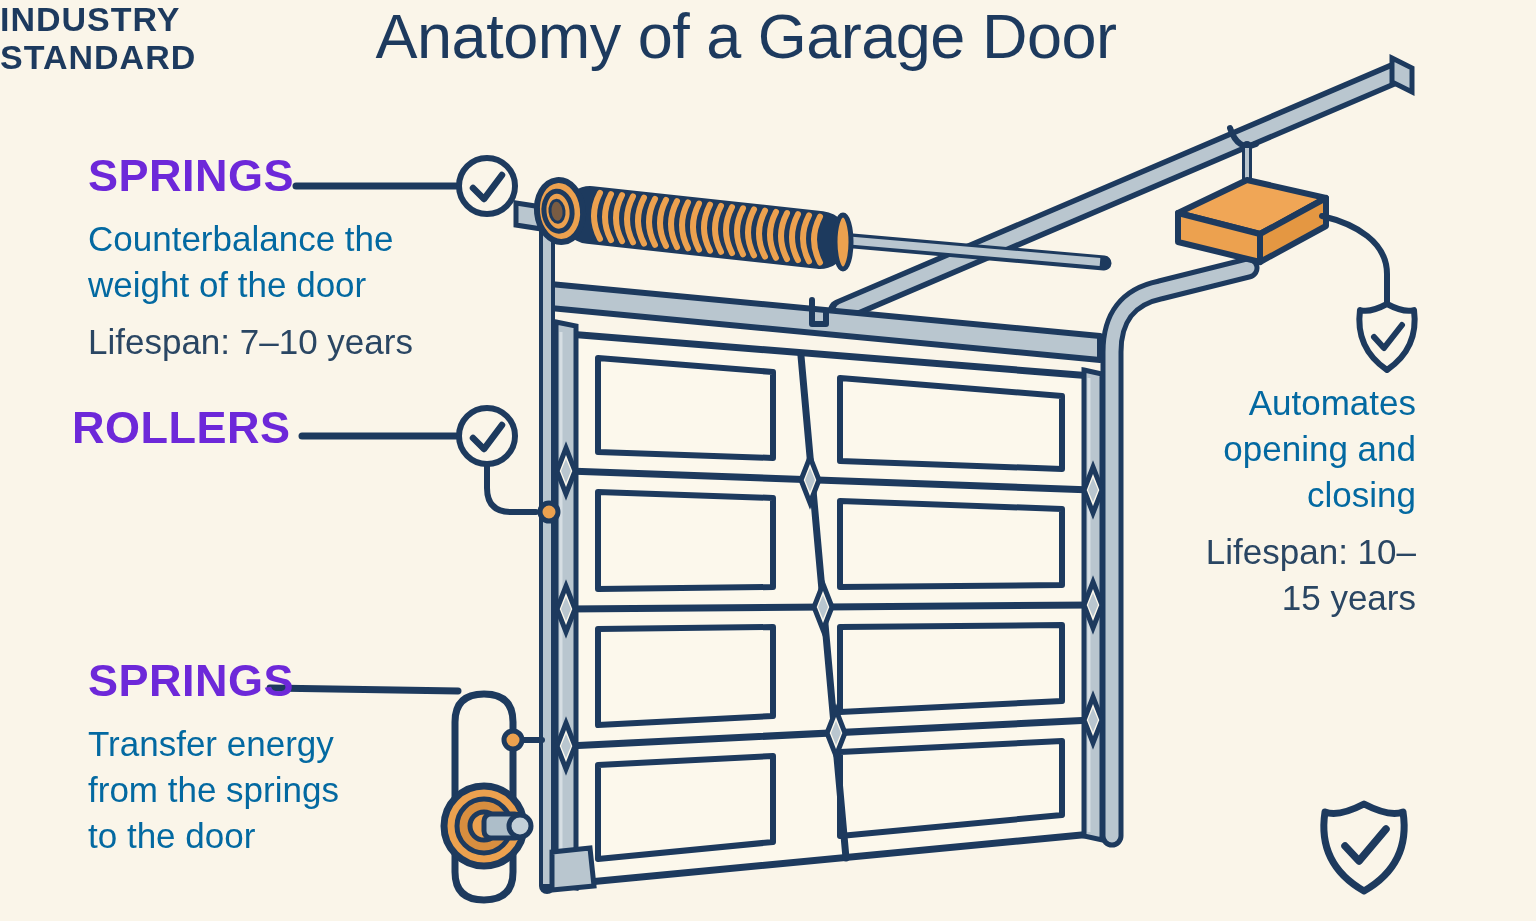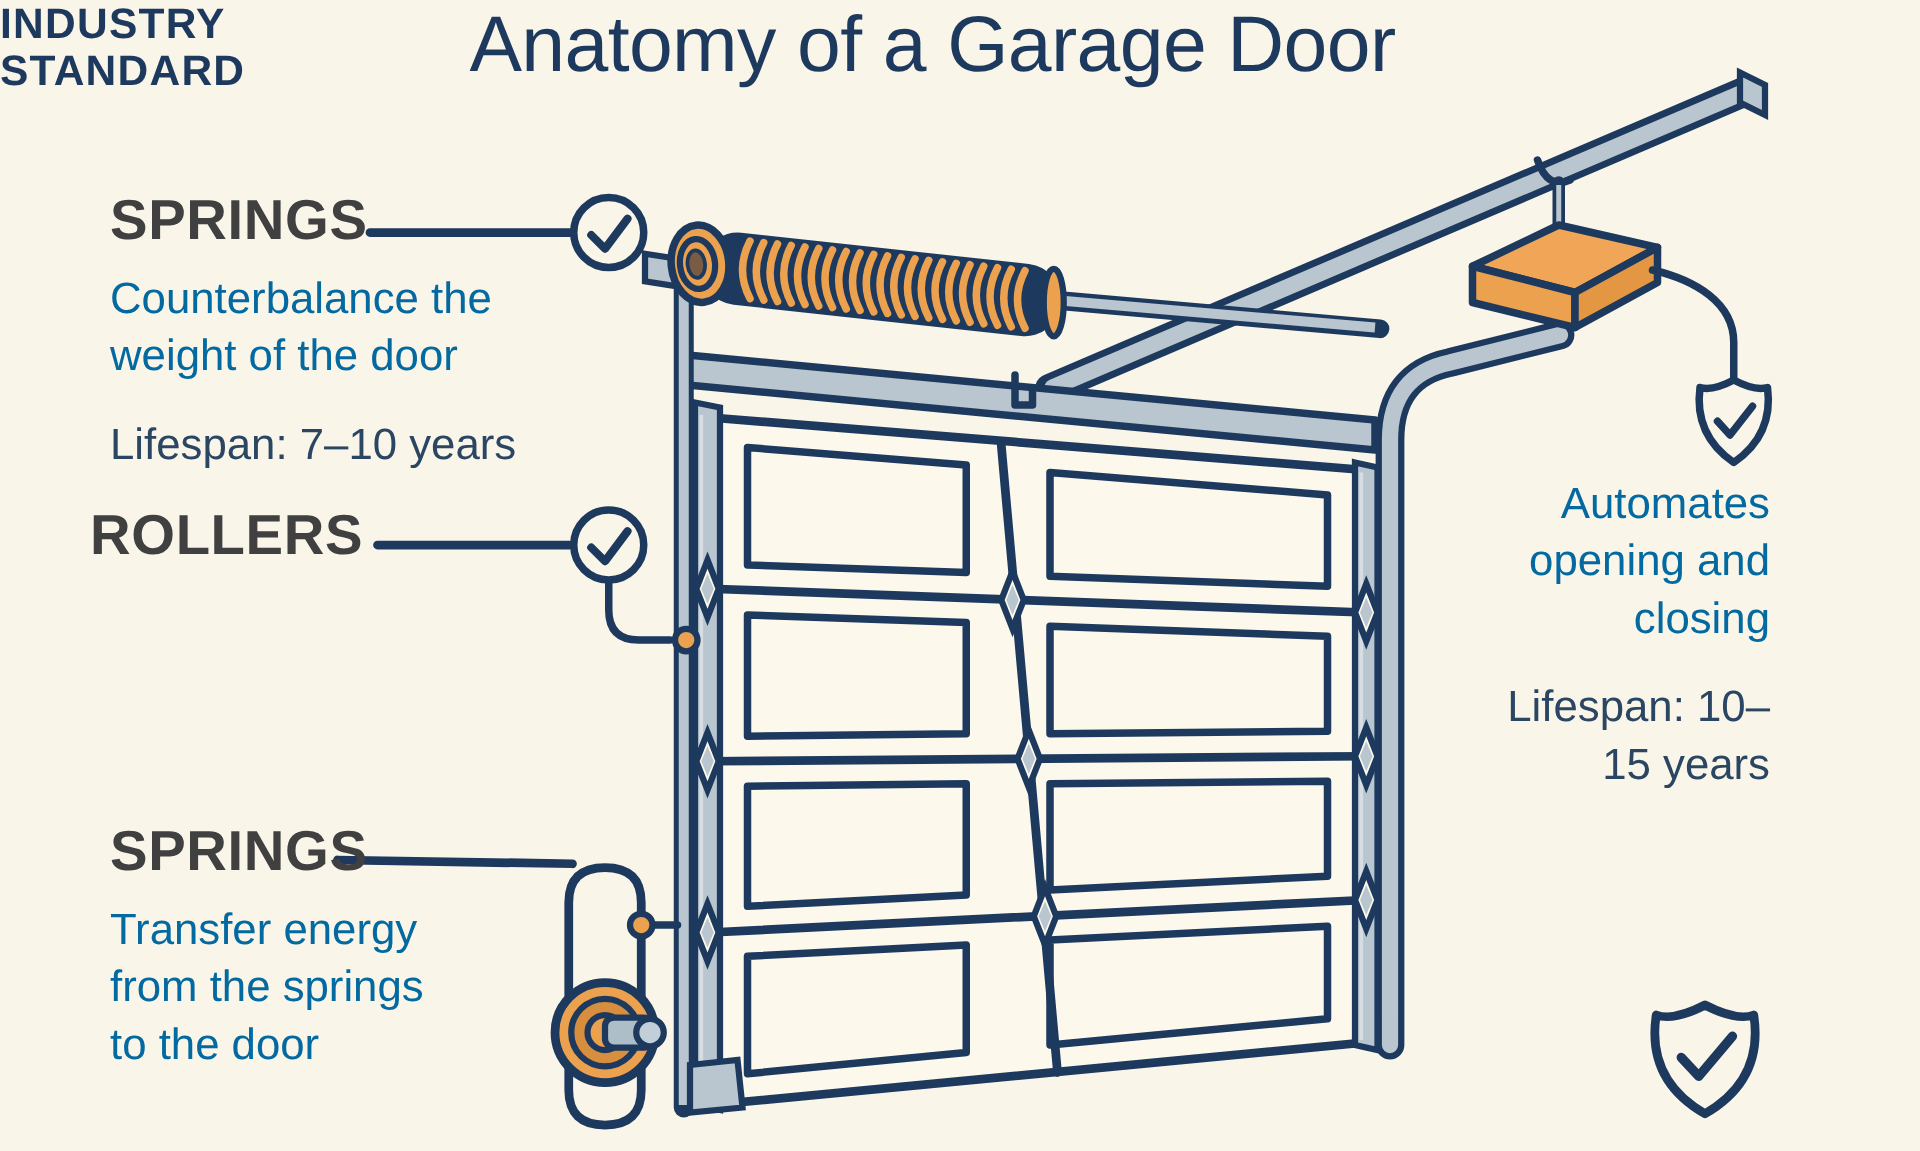--- a/index.html
+++ b/index.html
@@ -9,24 +9,24 @@
     font-family:"Liberation Sans", sans-serif;
     color:#1d3a5e;
   }
   svg.diagram{position:absolute;left:0;top:0;}
   .title{
     position:absolute;left:0;top:8;width:1492px;text-align:center;
     font-size:63px;font-weight:400;letter-spacing:-0.5px;color:#1d3a5e;
   }
   .label-block{position:absolute;}
   .label-block h2{
-    margin:0 0 14px 0;font-size:45px;font-weight:700;letter-spacing:0.5px;color:#404040;
+    margin:0 0 14px 0;font-size:45px;font-weight:700;letter-spacing:0.5px;color:#6d28d9;
   }
   .desc{font-size:35px;line-height:46px;color:#0369a1;white-space:pre-line;}
-  .lifespan{margin-top:25px;font-size:35px;line-height:46px;color:#2a4663;white-space:pre-line;}
+  .lifespan{margin-top:11px;font-size:35px;line-height:46px;color:#2a4663;white-space:pre-line;}
   .springs-block{left:88px;top:150px;}
   .rollers-block{left:72px;top:402px;}
   .cables-block{left:88px;top:655px;}
   .opener-block{left:1120px;top:380px;width:296px;text-align:right;}
   .opener-block h2{font-size:42px;}
   .industry-block{
     left:1236px;top:710px;width:180px;text-align:right;
     font-size:34px;font-weight:700;line-height:38px;letter-spacing:1px;
     white-space:pre-line;color:#1d3a5e;
   }

